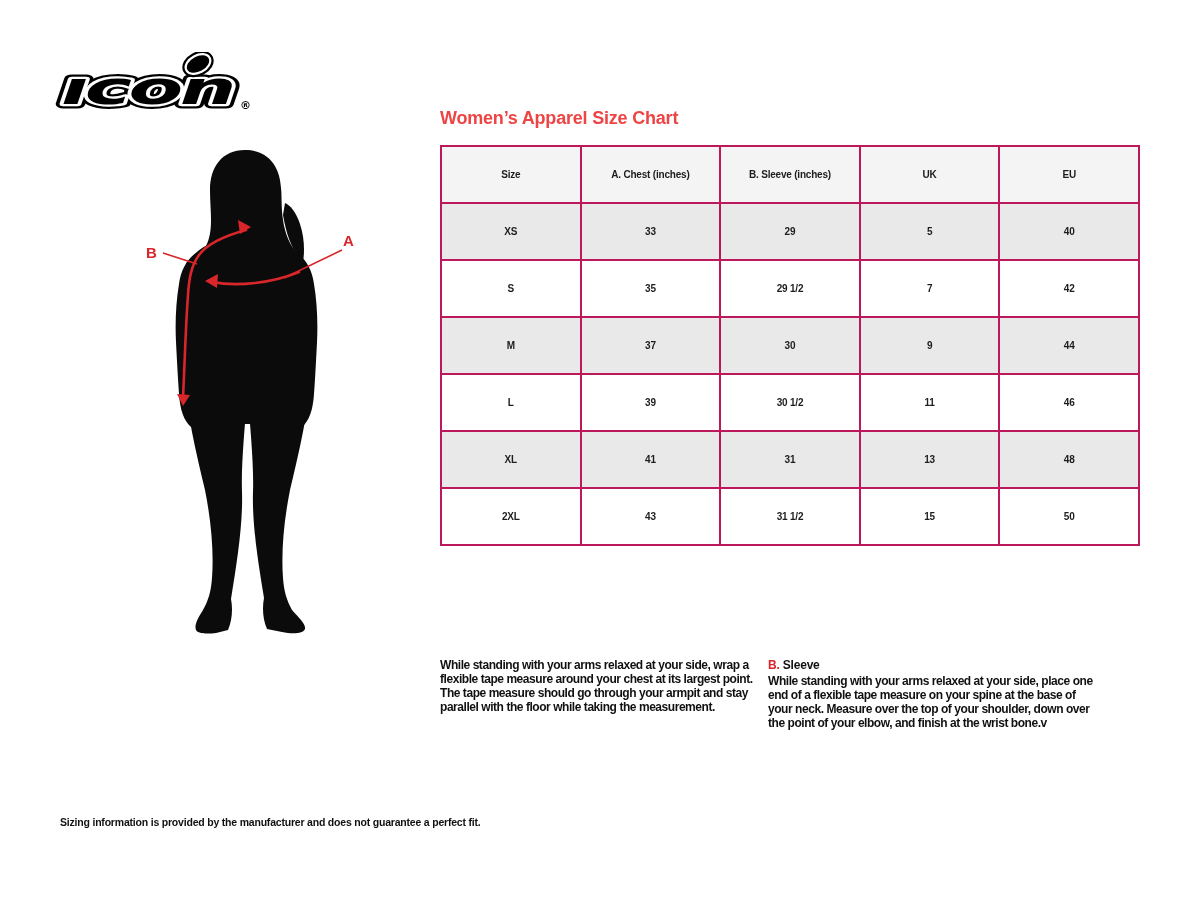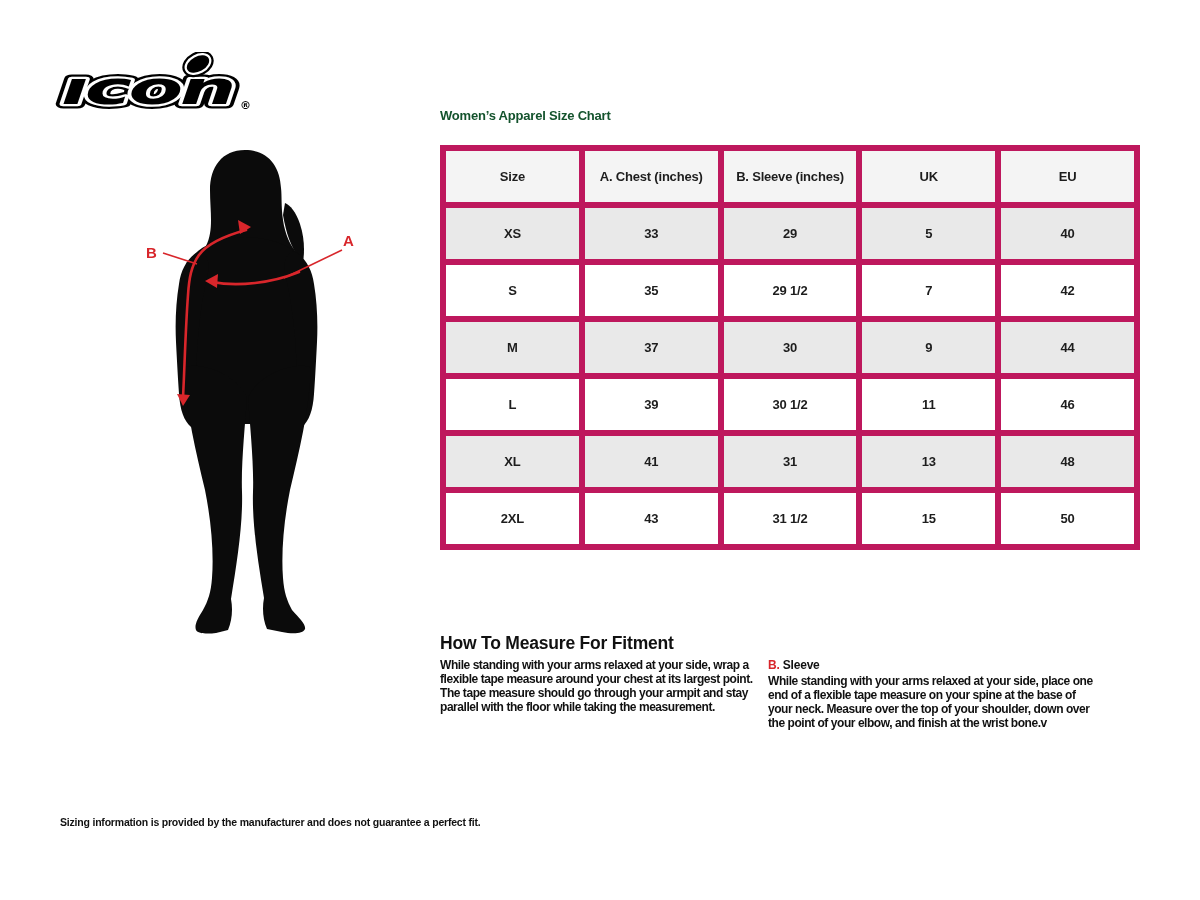--- a/index.html
+++ b/index.html
@@ -19,25 +19,25 @@
   .dot-core  { fill:#000; }
   .reg { font:700 11px "DejaVu Sans", sans-serif; fill:#000; }
   
   .diagram { position:absolute; left:140px; top:145px; width:230px; height:500px; }
   .sil { fill:#0b0b0b; }
   .mline { fill:none; stroke:#d8262b; stroke-width:2.6; stroke-linecap:round; }
   .leader { stroke:#d8262b; stroke-width:1.6; }
   .ahead { fill:#d8262b; }
   .dlabel { font:700 15px "Liberation Sans", sans-serif; fill:#d8262b; }
   
-  .page-title { position:absolute; left:440px; top:108px; font-size:13px; font-weight:bold; letter-spacing:-0.2px; color:#14532d; }
+  .page-title { position:absolute; left:440px; top:108px; font-size:18px; font-weight:bold; letter-spacing:-0.2px; color:#ef4444; }
   .size-table { position:absolute; left:440px; top:145px; width:700px; border-collapse:collapse; table-layout:fixed; }
   .size-table th, .size-table td {
-    border:6px solid #be185d; height:57px; text-align:center; vertical-align:middle;
-    font-family:"Liberation Sans", sans-serif; font-size:13px; font-weight:bold; color:#1d1d1d;
+    border:2px solid #be185d; height:57px; text-align:center; vertical-align:middle;
+    font-family:"Liberation Sans", sans-serif; font-size:10px; font-weight:bold; color:#1d1d1d;
     letter-spacing:-0.2px; padding:0;
   }
   .size-table thead th { background:#f4f4f4; }
   .size-table tbody tr td { background:#ffffff; }
   .size-table tbody tr.stripe td { background:#e9e9e9; }
   
   .howto-heading { position:absolute; left:440px; top:633px; font-size:17.5px; font-weight:bold; letter-spacing:-0.2px; color:#111; }
   .measure-item { position:absolute; top:658px; width:332px; }
   .measure-item.col-a { left:440px; }
   .measure-item.col-b { left:768px; }
@@ -168,21 +168,20 @@
         <tr>
           <td>2XL</td>
           <td>43</td>
           <td>31 1/2</td>
           <td>15</td>
           <td>50</td>
         </tr>
       </tbody>
   </table>
 
-  <div class="howto-heading">How To Measure For Fitment</div>
 
   <div class="measure-item col-a">
     <p>While standing with your arms relaxed at your side, wrap a flexible tape measure around your chest at its largest point. The tape measure should go through your armpit and stay parallel with the floor while taking the measurement.</p>
   </div>
 
   <div class="measure-item col-b">
     <h3><span class="red">B.</span> <span>Sleeve</span></h3>
     <p>While standing with your arms relaxed at your side, place one end of a flexible tape measure on your spine at the base of your neck. Measure over the top of your shoulder, down over the point of your elbow, and finish at the wrist bone.v</p>
   </div>
 

